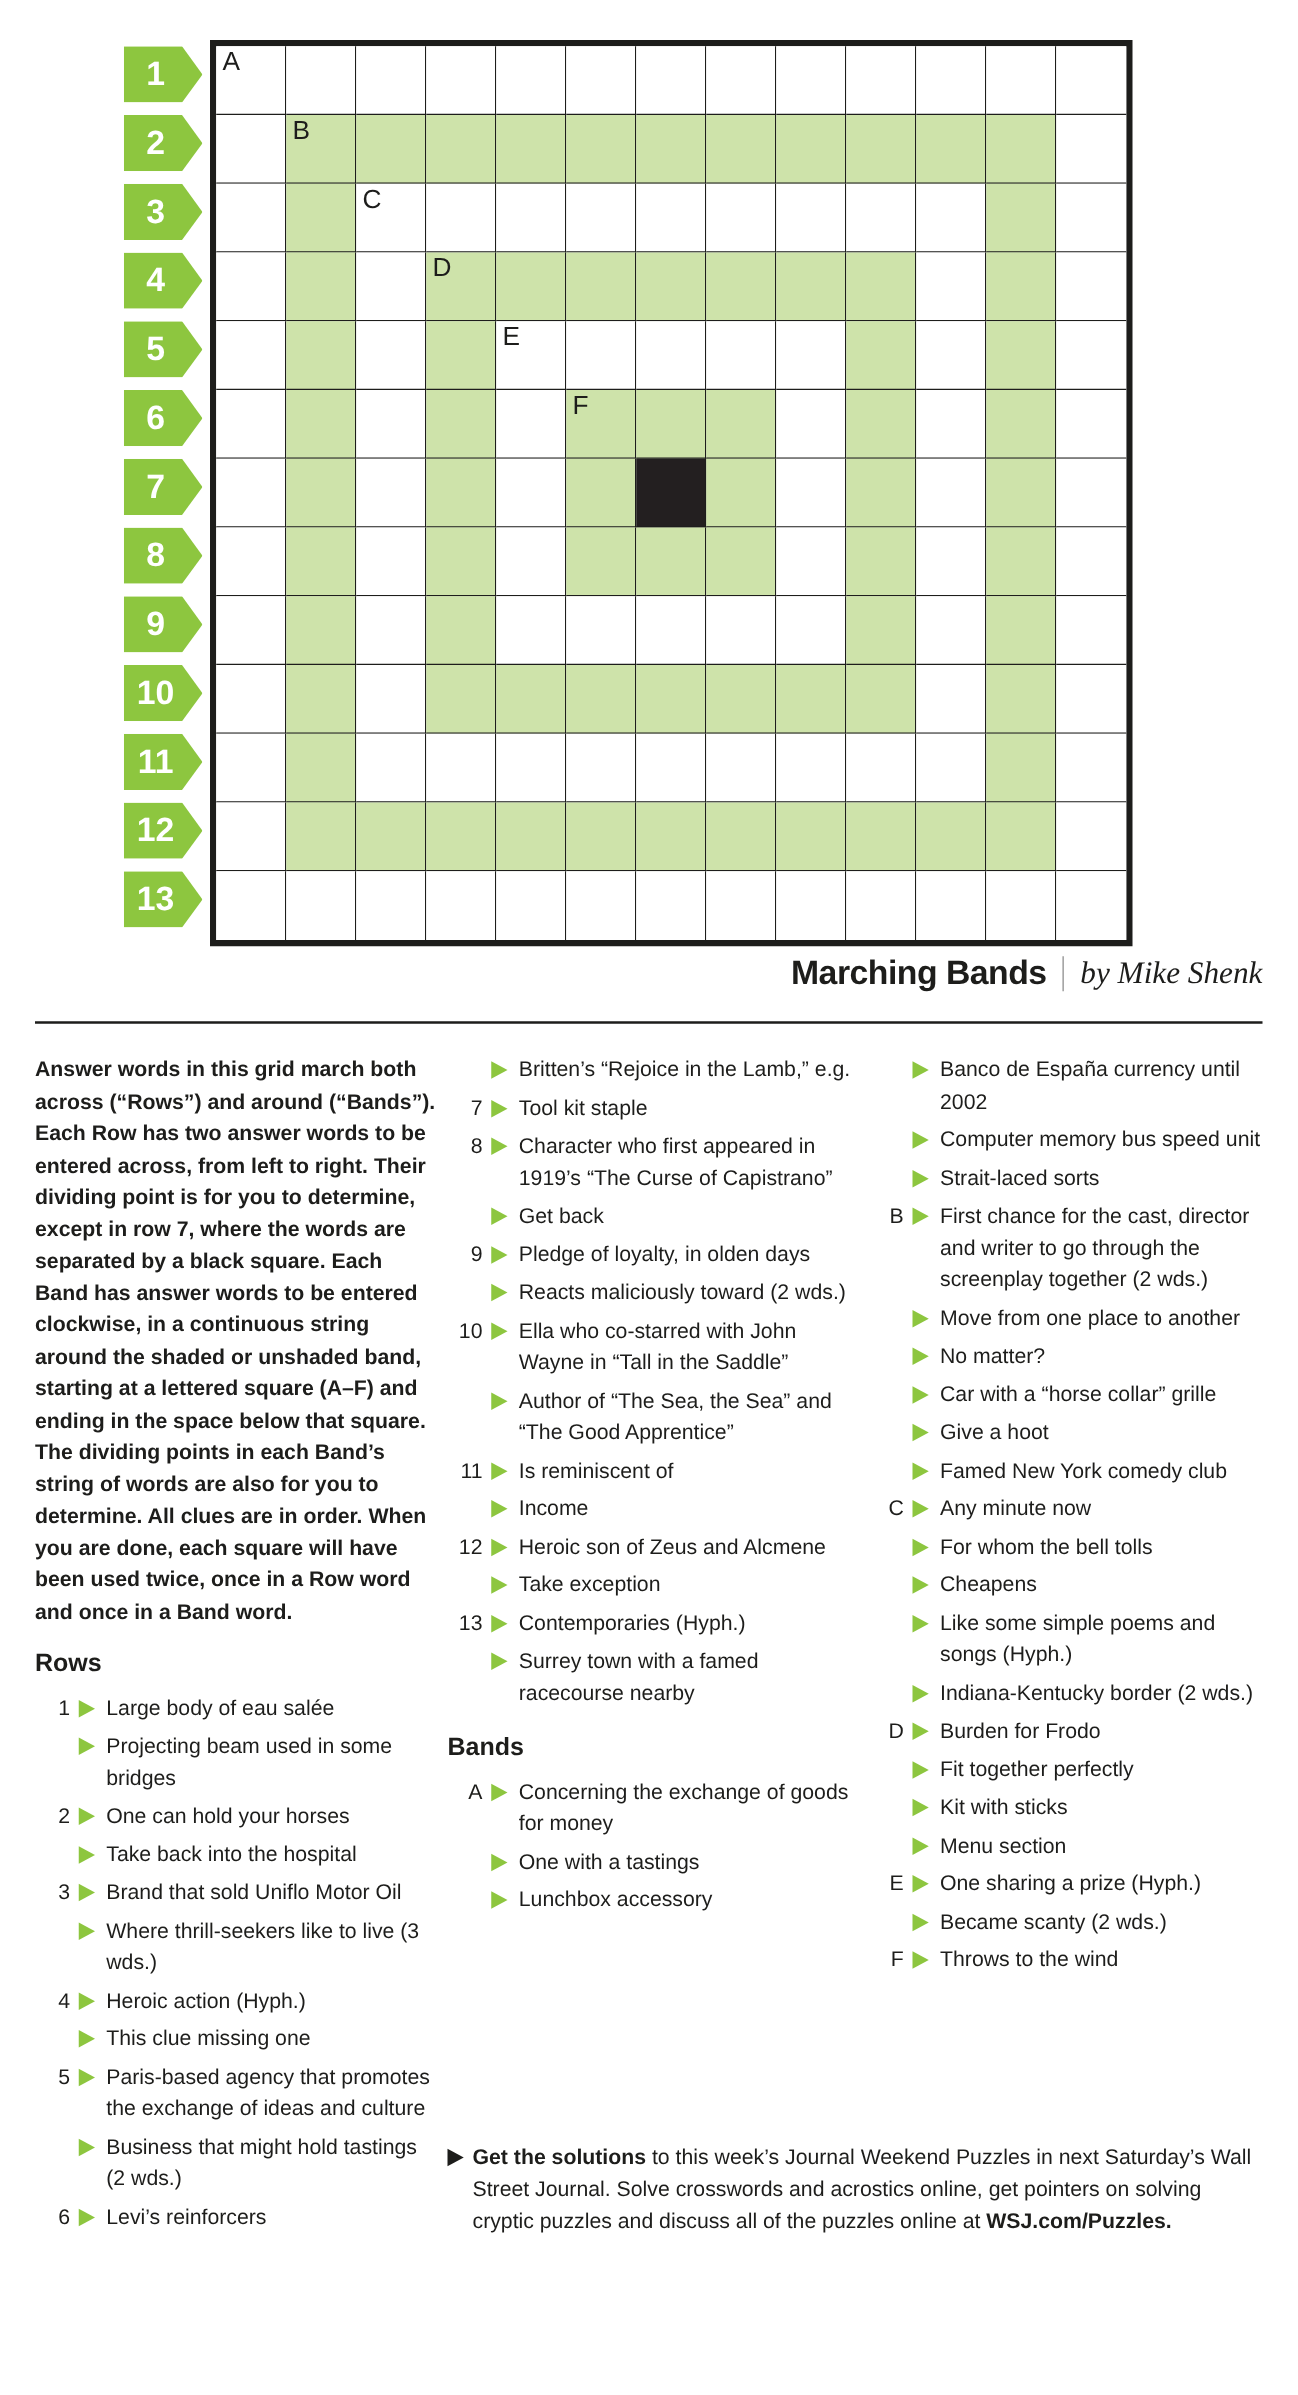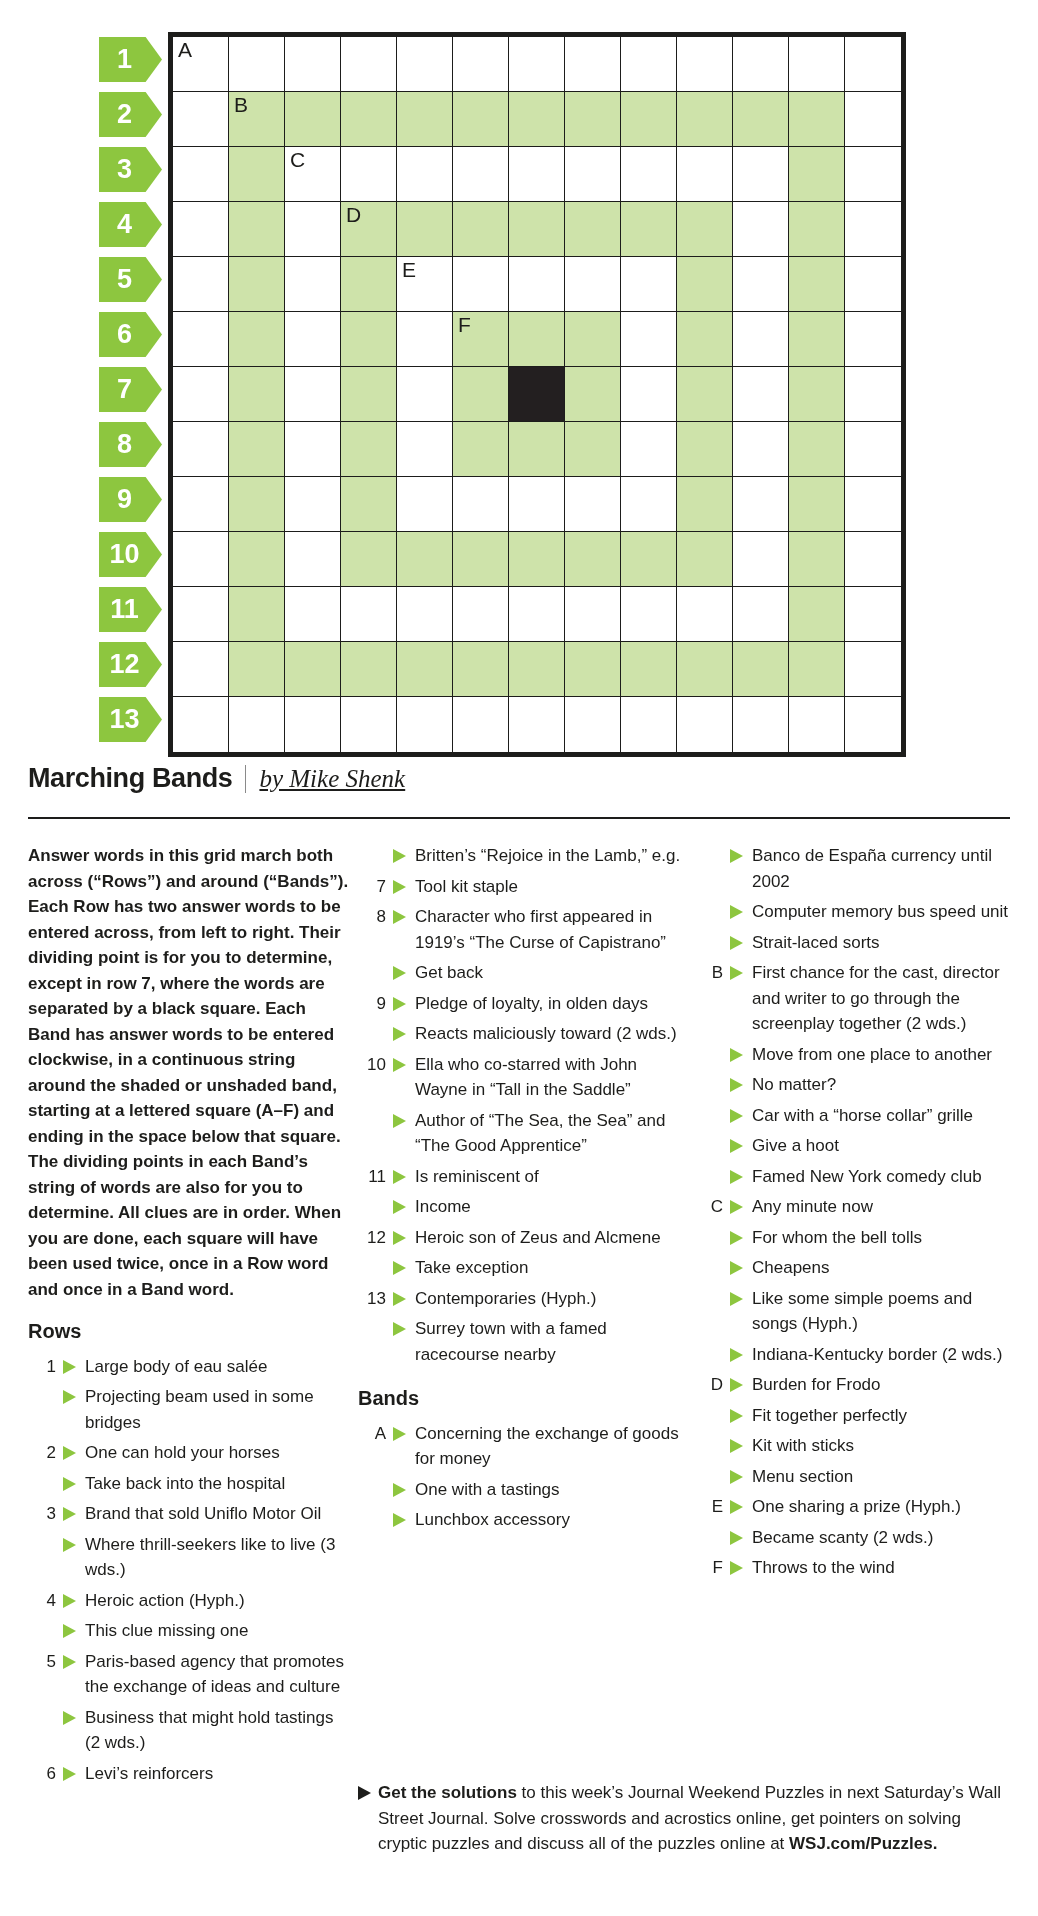--- a/index.html
+++ b/index.html
@@ -34,44 +34,44 @@
   }
   .cell:nth-child(13n){border-right:none;}
   .cell:nth-last-child(-n+13){border-bottom:none;}
   .cell.shaded{background:var(--shade);}
   .cell.black{background:#231f20;}
   .cell-letter{
     position:absolute;top:1px;left:5px;font-size:21px;line-height:1.1;
     color:var(--ink);font-family:"Liberation Sans",sans-serif;
   }
   
-  .titleblock{position:absolute;left:28px;top:763px;width:982px;display:flex;align-items:center;}
+  .titleblock{position:absolute;left:28px;top:763px;width:982px;display:flex;align-items:center;justify-content:flex-end;}
   .title{font-weight:bold;font-size:27px;letter-spacing:-0.4px;}
   .title-sep{width:1px;height:28px;background:#8a8a8a;margin:0 13px;}
-  .byline{font-family:"Liberation Serif","DejaVu Serif",serif;font-style:italic;font-size:25px;text-decoration:underline;}
+  .byline{font-family:"Liberation Serif","DejaVu Serif",serif;font-style:italic;font-size:25px;}
   .title-rule{position:absolute;left:28px;top:817px;width:982px;border-top:2px solid var(--ink);}
   
   .col{position:absolute;top:843px;font-size:17px;line-height:25.5px;}
   .col1{left:28px;width:322px;}
   .col2{left:358px;width:330px;}
   .col3{left:695px;width:322px;}
   .intro{margin:0 0 17px 0;font-weight:bold;}
   .section-head{font-weight:bold;font-size:20px;margin:6px 0 9px 0;}
   .clue{display:flex;margin:0 0 5px 0;}
   .clue .lbl{flex:none;width:28px;text-align:right;padding-right:3px;}
   .clue .tri{
     flex:none;width:0;height:0;margin:6px 9px 0 4px;
     border-left:13px solid var(--green);
     border-top:7px solid transparent;border-bottom:7px solid transparent;
   }
   .clue .txt{flex:1;}
   .bands-gap{height:8px;}
   
   .footer{
-    position:absolute;left:358px;top:1780px;width:656px;
+    position:absolute;left:358px;top:1713px;width:656px;
     font-size:17px;line-height:25.5px;display:flex;
   }
   .footer .ftri{
     flex:none;width:0;height:0;margin:6px 7px 0 0;
     border-left:13px solid var(--ink);
     border-top:7px solid transparent;border-bottom:7px solid transparent;
   }
   .footer b{font-weight:bold;}
 </style>
 </head>

